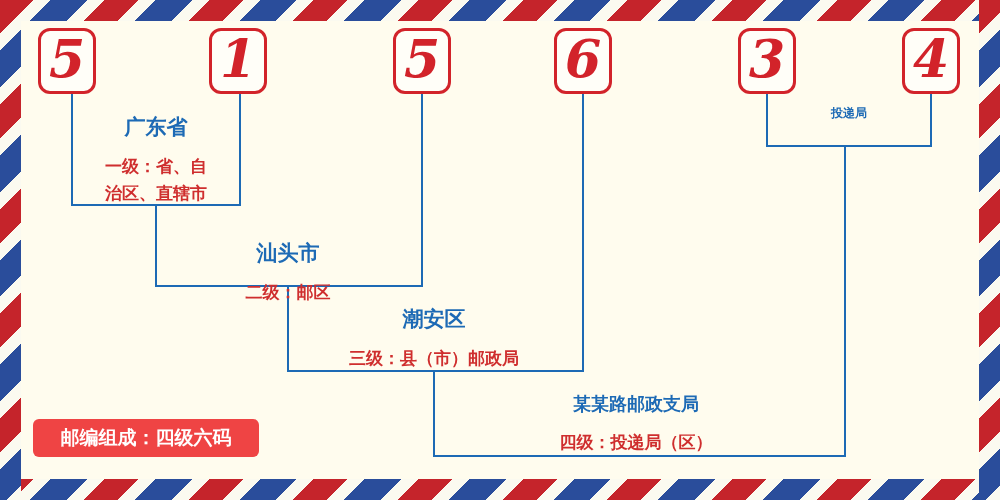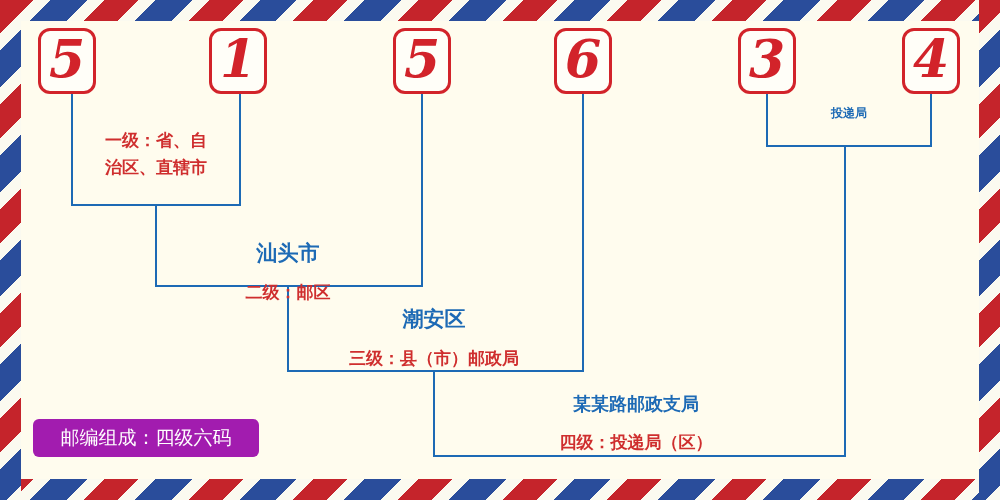--- a/index.html
+++ b/index.html
@@ -94,25 +94,25 @@
   .lg5 { left: 759px; top: 106px; width: 180px; }
   .lg5 .label-name { font-size: 12px; }
 
   
   .badge {
     position: absolute;
     left: 33px;
     top: 419px;
     width: 226px;
     height: 38px;
-    background: #a21caf;
+    background: #ef4444;
     border-radius: 6px;
     color: #ffffff;
     font-size: 19px;
-    font-weight: normal;
+    font-weight: bold;
     text-align: center;
     line-height: 38px;
   }
 </style>
 </head>
 <body>
 
 <div class="envelope">
 
   <div class="stripe stripe-top"></div>
@@ -141,20 +141,21 @@
     <span class="digit">6</span>
   </div>
   <div class="digit-box db5">
     <span class="digit">3</span>
   </div>
   <div class="digit-box db6">
     <span class="digit">4</span>
   </div>
 
   <div class="label-group lg1">
+    <div class="label-name">广东省</div>
     <div class="label-desc">
       <div>一级：省、自</div>
       <div>治区、直辖市</div>
     </div>
   </div>
 
   <div class="label-group lg2">
     <div class="label-name">汕头市</div>
     <div class="label-desc">二级：邮区</div>
   </div>

